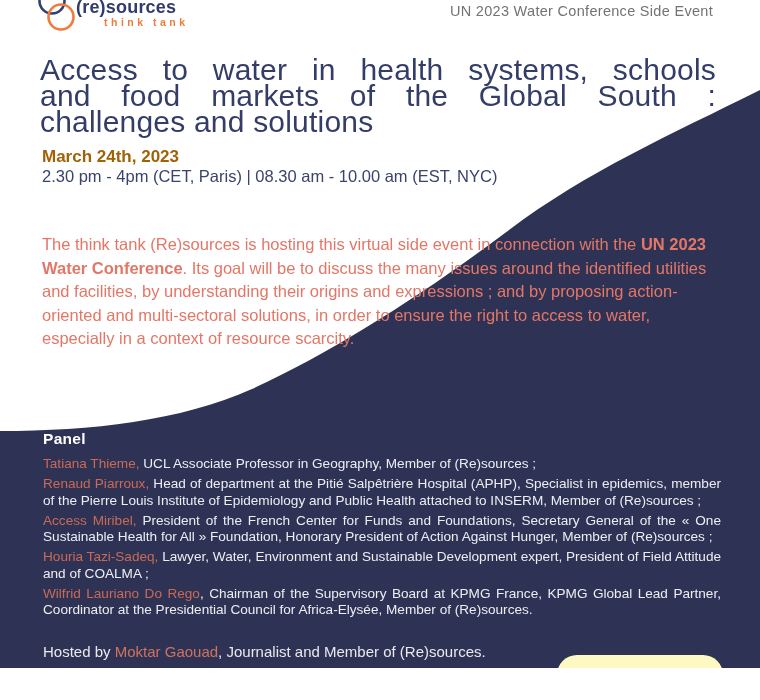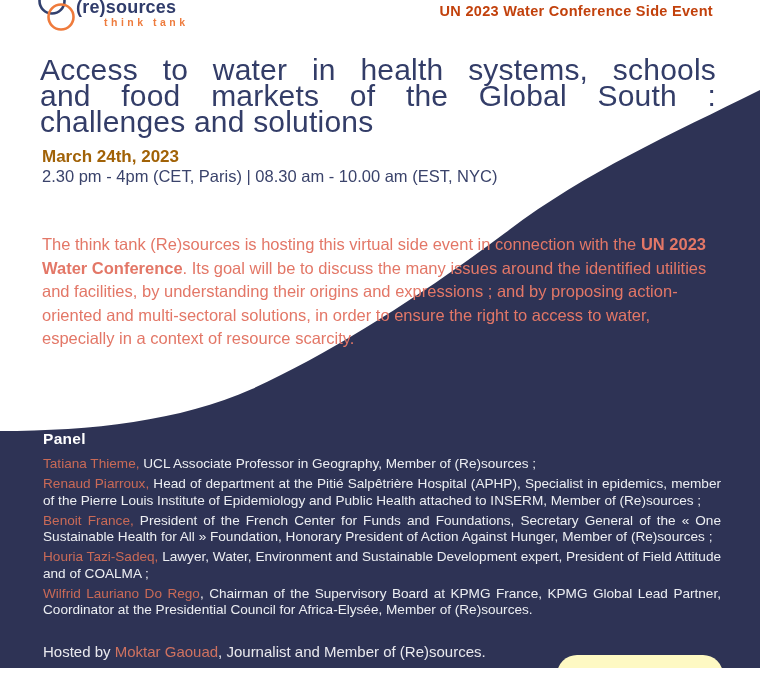--- a/index.html
+++ b/index.html
@@ -6,21 +6,21 @@
   .page{
     position:relative;width:760px;height:668px;overflow:hidden;background:#ffffff;
     font-family:"Liberation Sans",sans-serif;
   }
   
   .logo{position:absolute;left:32px;top:0;width:230px;height:36px;}
   .logo-mark{position:absolute;left:0;top:0;}
   .logo-text{position:absolute;left:44px;top:-3px;font-size:18px;font-weight:bold;color:#303c6b;letter-spacing:.2px;}
   .logo-tagline{position:absolute;left:48px;top:16px;font-size:10.5px;font-weight:600;color:#ee7c3e;letter-spacing:3.5px;padding-left:24px;}
   .event-label{
-    position:absolute;top:3px;right:47px;font-size:14.5px;font-weight:bold;color:#c2410c;letter-spacing:.3px;
+    position:absolute;top:3px;right:47px;font-size:14.5px;font-weight:normal;color:#737373;letter-spacing:.3px;
   }
   
   .title{position:absolute;left:40px;top:57px;width:676px;color:#333d68;font-size:30px;font-weight:normal;line-height:26px;letter-spacing:.2px;}
   .title .just{text-align:justify;text-align-last:justify;}
   .date-line{position:absolute;left:42px;top:147px;font-size:17px;font-weight:bold;color:#a16207;}
   .time-line{position:absolute;left:42px;top:167px;font-size:16.5px;font-weight:400;color:#3a436b;}
   
   .desc{position:absolute;left:42px;top:233px;width:684px;font-size:16.5px;line-height:23.5px;color:#e37767;z-index:3;}
   .desc .hl{font-weight:600;}
   
@@ -72,21 +72,21 @@
     <path d="M760 90 C 670 135, 585 172, 505 233 C 425 293, 333 352, 252 389 C 180 421, 92 431, 0 431 L 0 700 L 760 700 Z" fill="#2e3355"></path>
   </svg>
 
   <div class="panel">
     <p class="panel-heading">Panel</p>
 
     <p class="member"><span class="name">Tatiana Thieme,</span><span> UCL Associate Professor in Geography, Member of (Re)sources ;</span></p>
 
     <p class="member"><span class="name">Renaud Piarroux,</span><span> Head of department at the Pitié Salpêtrière Hospital (APHP), Specialist in epidemics, member of the Pierre Louis Institute of Epidemiology and Public Health attached to INSERM, Member of (Re)sources ;</span></p>
 
-    <p class="member"><span class="name">Benoit France,</span><span> President of the French Center for Funds and Foundations, Secretary General of the « One Sustainable Health for All » Foundation, Honorary President of Action Against Hunger, Member of (Re)sources ;</span></p>
+    <p class="member"><span class="name">Access Miribel,</span><span> President of the French Center for Funds and Foundations, Secretary General of the « One Sustainable Health for All » Foundation, Honorary President of Action Against Hunger, Member of (Re)sources ;</span></p>
 
     <p class="member"><span class="name">Houria Tazi-Sadeq,</span><span> Lawyer, Water, Environment and Sustainable Development expert, President of Field Attitude and of COALMA ;</span></p>
 
     <p class="member"><span class="name">Wilfrid Lauriano Do Rego</span><span>, Chairman of the Supervisory Board at KPMG France, KPMG Global Lead Partner, Coordinator at the Presidential Council for Africa-Elysée, Member of (Re)sources.</span></p>
   </div>
 
   <div class="host-line"><span>Hosted by </span><span class="name">Moktar Gaouad</span><span>, Journalist and Member of (Re)sources.</span></div>
 
   <div class="register-line">Register here : https://bit.ly/3Et1oVU</div>
 

